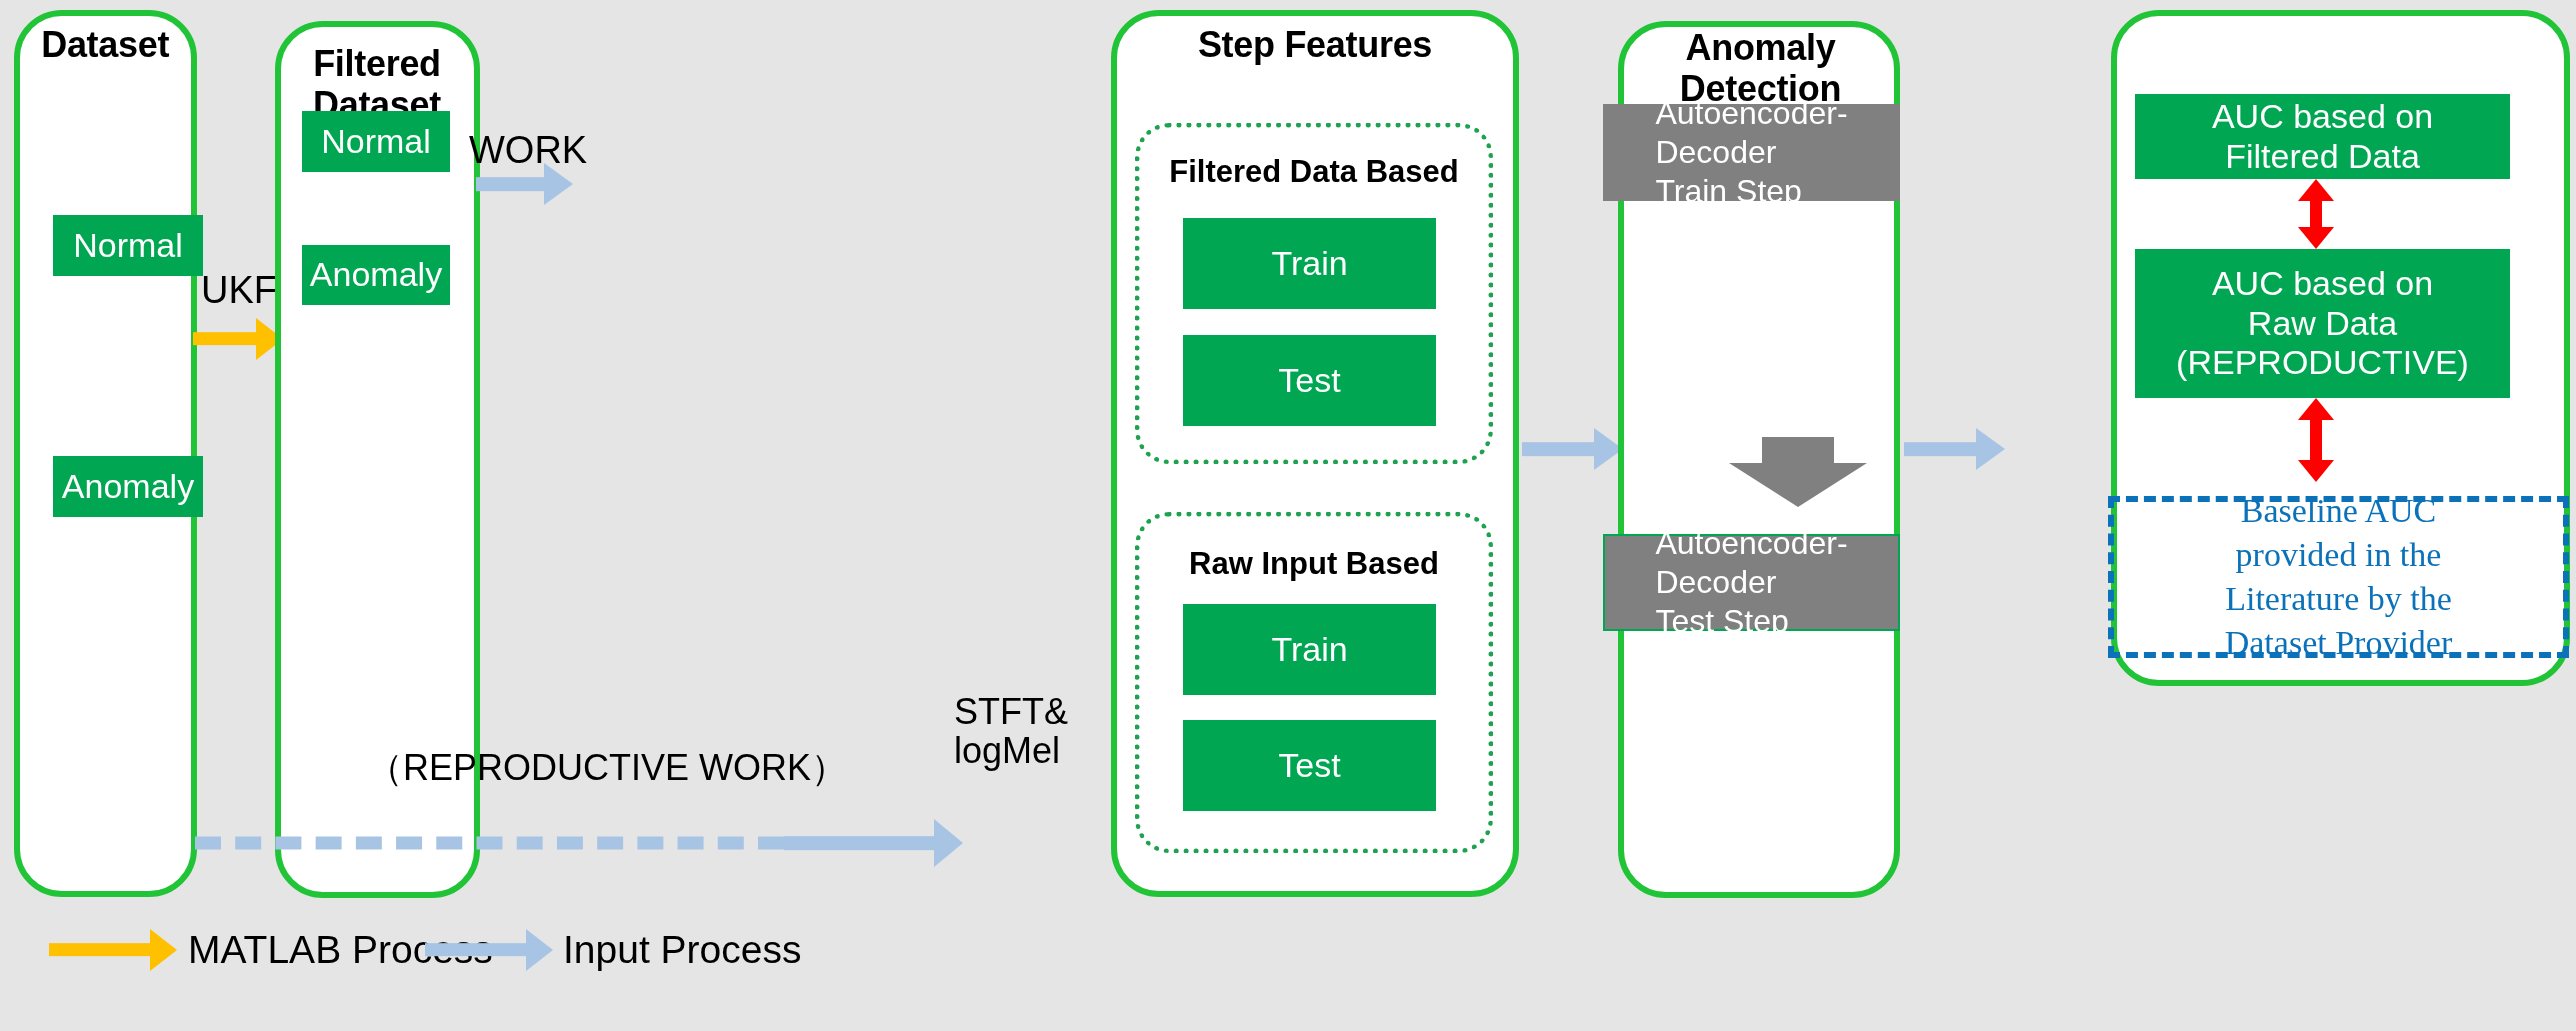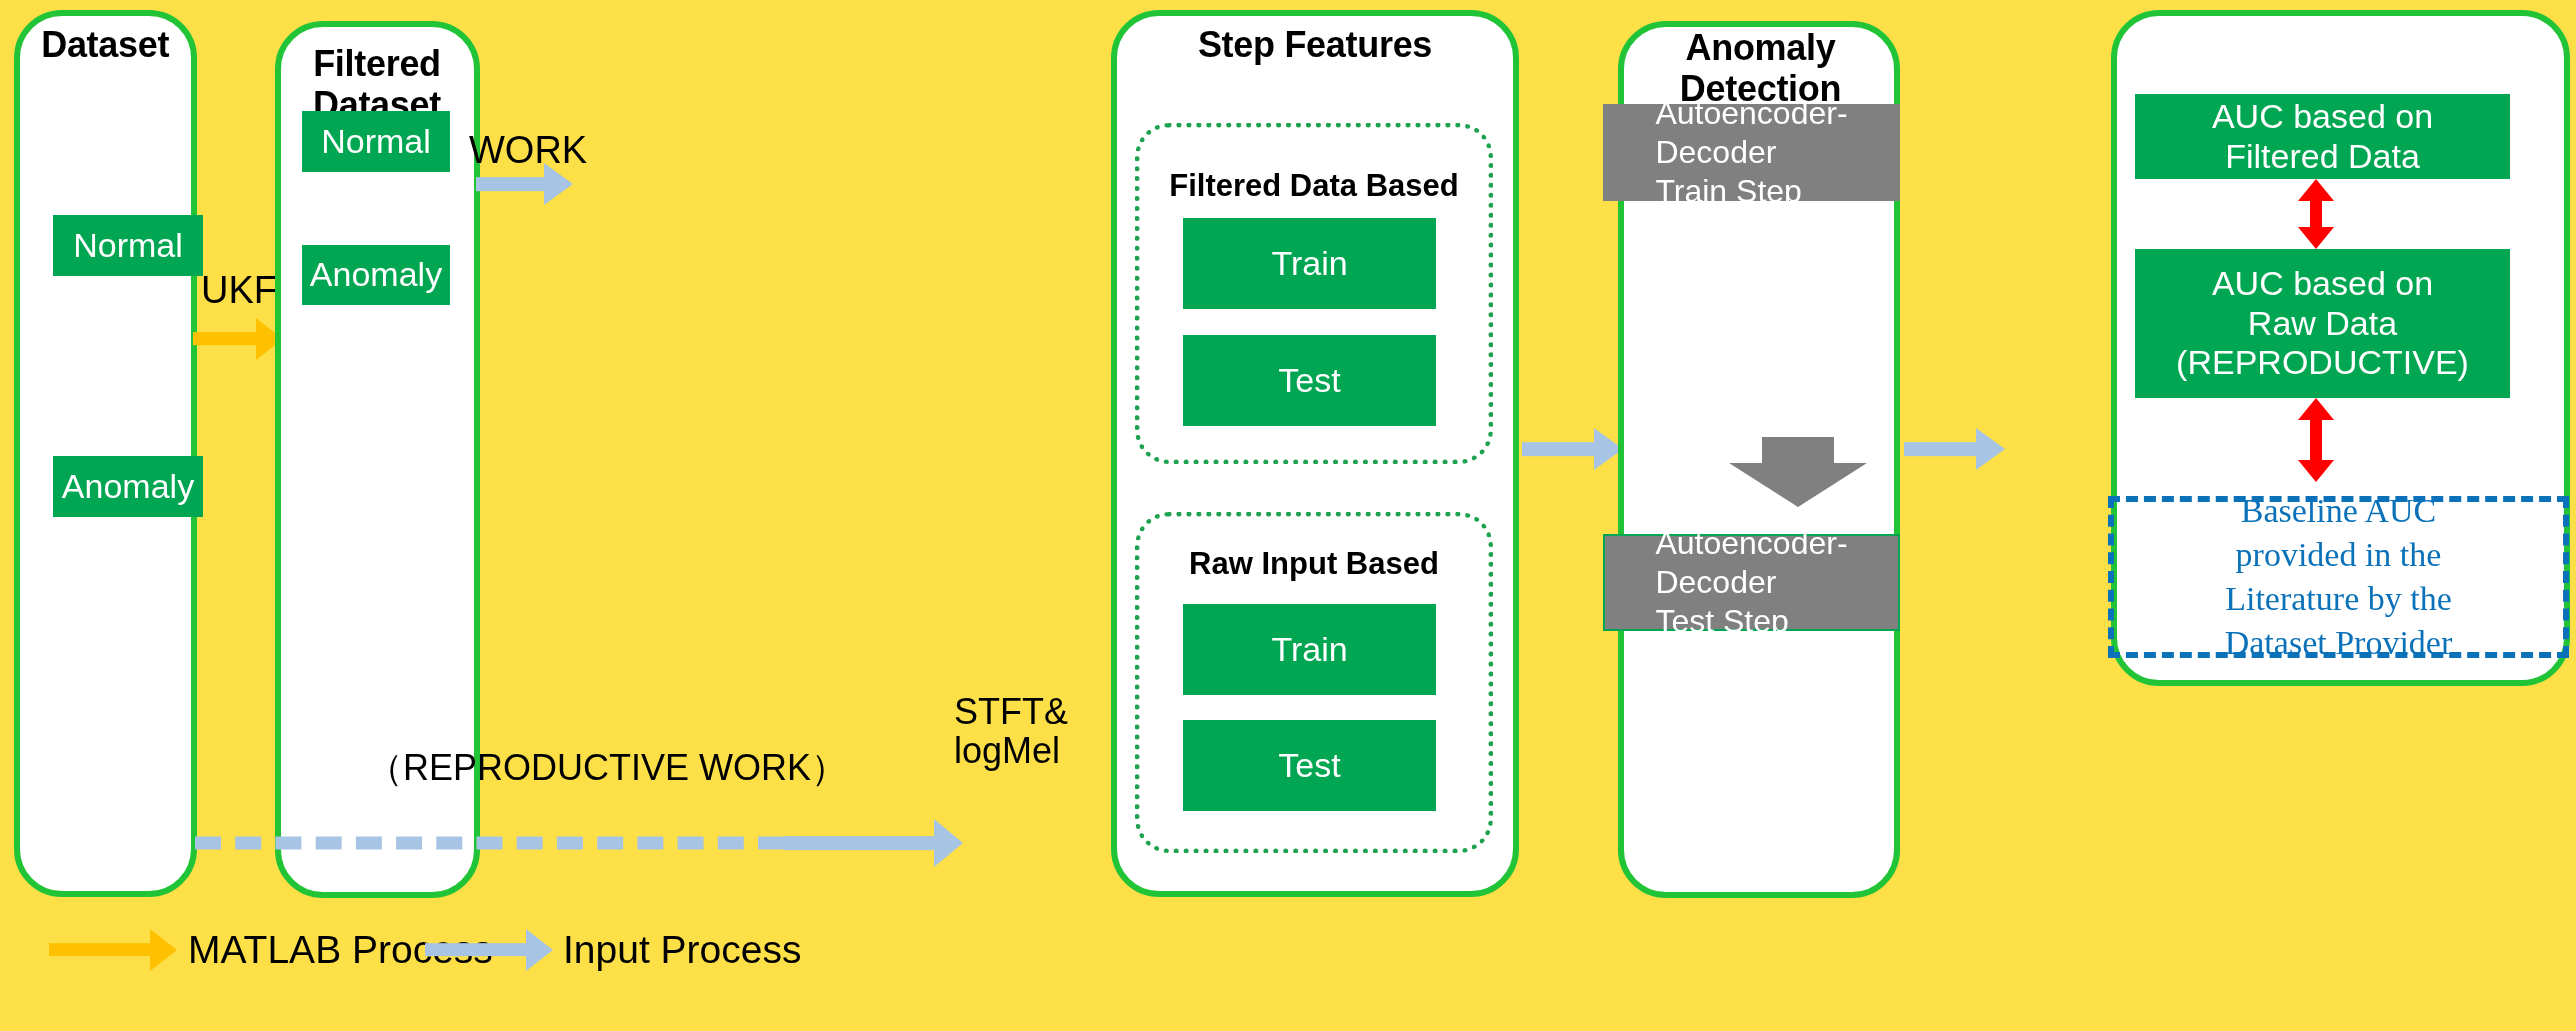--- a/index.html
+++ b/index.html
@@ -7,21 +7,21 @@
     padding: 0;
     background: #ffffff;
   }
   body {
     font-family: "Liberation Sans", sans-serif;
   }
   #canvas {
     position: relative;
     width: 2576px;
     height: 1032px;
-    background: #fde047;
+    background: #e5e5e5;
     overflow: hidden;
   }
 
   
   .stage {
     position: absolute;
     border: 6px solid #22C437;
     border-radius: 48px;
     background: #ffffff;
     box-sizing: border-box;
@@ -240,21 +240,21 @@
   </div>
   <div class="edge-label" style="left:367px; top:749px; width:563px; font-size:36px;">（REPRODUCTIVE WORK）</div>
   <div class="edge-label" style="left:954px; top:693px; width:171px; font-size:36px; line-height:1.08;">STFT&amp;
 logMel</div>
 
   <div class="stage" style="left:1111px; top:10.2px; width:408px; height:887px;">
   </div>
   <div class="stage-title" style="left:1111px; top:24px; width:408px;">Step Features</div>
 
   <div class="dotted-group" style="left:1135px; top:123px; width:358px; height:341px;"></div>
-  <div class="dotted-title" style="left:1135px; top:168px; width:358px;">Filtered Data Based</div>
+  <div class="dotted-title" style="left:1135px; top:154px; width:358px;">Filtered Data Based</div>
   <div class="green-box" style="left:1183px; top:218px; width:253px; height:91px;">Train</div>
   <div class="green-box" style="left:1183px; top:335px; width:253px; height:91px;">Test</div>
 
   <div class="dotted-group" style="left:1135px; top:512px; width:358px; height:341px;"></div>
   <div class="dotted-title" style="left:1135px; top:546px; width:358px;">Raw Input Based</div>
   <div class="green-box" style="left:1183px; top:604px; width:253px; height:91px;">Train</div>
   <div class="green-box" style="left:1183px; top:720px; width:253px; height:91px;">Test</div>
 
   <div class="h-arrow" style="left:1522px; top:427px; width:101px; height:44px;">
     <div class="shaft" style="width:72px; background:#A8C4E4;"></div>

